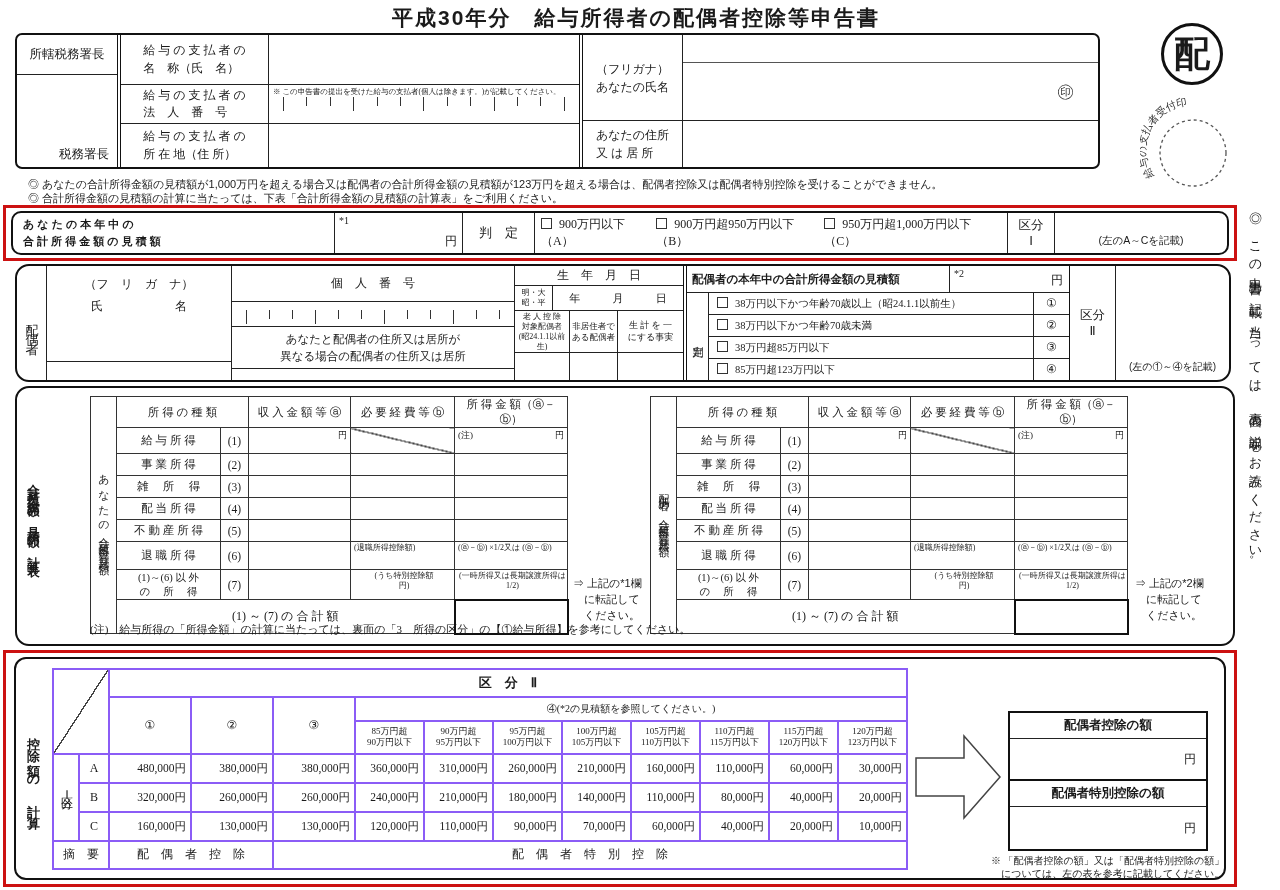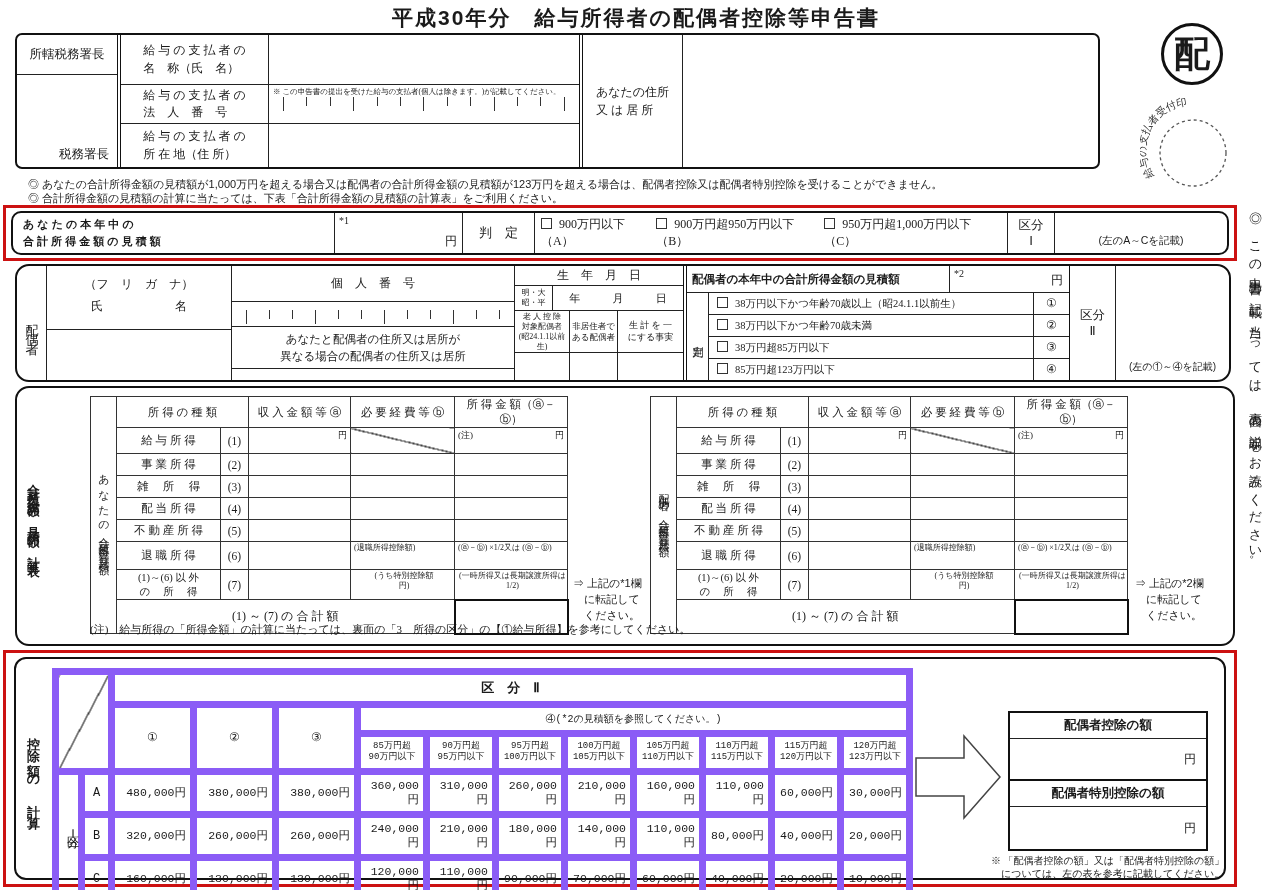--- a/index.html
+++ b/index.html
@@ -66,21 +66,21 @@
   .diag-up { background:linear-gradient(to top right, transparent calc(50% - 0.7px), #444 calc(50% - 0.7px), #444 calc(50% + 0.7px), transparent calc(50% + 0.7px)); }
   .diag-dn { background:linear-gradient(to bottom right, transparent calc(50% - 0.7px), #444 calc(50% - 0.7px), #444 calc(50% + 0.7px), transparent calc(50% + 0.7px)); }
   .transfer { font-size:11px; font-family:"Liberation Sans",sans-serif; line-height:1.45; }
   .calcfoot { font-size:11px; }
   
   .red2 { left:3px; top:650px; width:1234px; height:237px; border:3px solid #cc1111; }
   .red2 .inner { position:absolute; inset:4px 8px; border:2px solid #111; border-radius:12px; }
   .dedside { position:absolute; left:0; top:0; bottom:0; width:34px; display:flex; align-items:center; justify-content:center; }
   .dedside span { font-size:13px; font-weight:bold; letter-spacing:13px; padding-top:10px; }
   table.ded { border-collapse:collapse; table-layout:fixed; border:1.5px solid #111; }
-  table.ded td { border:7px solid #8b5cf6; text-align:center; font-size:12px; padding:4px;font-family:Liberation Mono, monospace; }
+  table.ded td { border:2px solid #8b5cf6; text-align:center; font-size:12px; padding:4px; }
   table.ded td.val { text-align:right; padding-right:4px; font-size:11.5px; }
   table.ded td.rng { font-size:9px; line-height:1.25; }
   .resbox { border:2.5px solid #111; }
   .resbox .t { height:26px; border-bottom:1px solid #222; display:flex; align-items:center; justify-content:center; font-size:12.5px; font-weight:bold; }
   .resbox .vcell { height:42px; display:flex; align-items:center; justify-content:flex-end; padding-right:10px; font-size:12px; }
   .sidenote { left:1246px; top:202px; height:460px; font-size:13px; letter-spacing:2.5px; }
 </style>
 </head>
 <body>
 
@@ -123,20 +123,30 @@
         </div>
       </div>
       <div class="payrow" style="flex:1;">
         <div class="paylab pre">給 与 の 支 払 者 の
 所 在 地（住 所）</div>
         <div class="payin"></div>
       </div>
     </div>
     <div class="dbl"></div>
     <div class="youcol">
+      <div style="flex:0 0 86px; border-bottom:1px solid #222; display:flex;">
+        <div class="youlab pre" style="text-align:center;">（フリガナ）
+あなたの氏名</div>
+        <div style="flex:1; display:flex; flex-direction:column;">
+          <div style="flex:0 0 28px; border-bottom:0.5px solid #555;"></div>
+          <div style="flex:1; display:flex; align-items:center; justify-content:flex-end; padding-right:24px;">
+            <span style="font-size:17px; color:#222;">㊞</span>
+          </div>
+        </div>
+      </div>
       <div style="flex:1; display:flex;">
         <div class="youlab pre">あなたの住所
 又 は 居 所</div>
         <div style="flex:1;"></div>
       </div>
     </div>
   </div>
 
   <div class="abs ctr" style="left:1161px; top:23px; width:62px; height:62px; border:3.5px solid #111; border-radius:50%;">
     <span style="font-family:'Liberation Sans',sans-serif; font-weight:bold; font-size:36px;">配</span>
@@ -173,21 +183,21 @@
       <div class="s1note">
         <span>(左のA～Cを記載)</span>
       </div>
     </div>
   </div>
 
   <div class="abs spbox">
     <div class="spside v">配偶者</div>
     <div class="grpL">
       <div class="colA">
-        <div class="pre" style="height:64px; border-bottom:1px solid #222; display:flex; align-items:flex-start; justify-content:center; padding-top:8px; font-size:12px; line-height:1.8; text-align:center;">（フ　リ　ガ　ナ）
+        <div class="pre" style="height:96px; border-bottom:1px solid #222; display:flex; align-items:flex-start; justify-content:center; padding-top:8px; font-size:12px; line-height:1.8; text-align:center;">（フ　リ　ガ　ナ）
 氏　　　　　　名</div>
         <div style="flex:1;"></div>
       </div>
       <div class="colB">
         <div class="ctr" style="height:36px; border-bottom:1px solid #222; font-size:12px;">個　人　番　号</div>
         <div style="height:25px; border-bottom:1px solid #222; display:flex; align-items:flex-end; padding-bottom:2px;">
           <div class="ticks" style="flex:1;">
             <span class="tick tall"></span>
               <span class="tick"></span>
               <span class="tick"></span>

